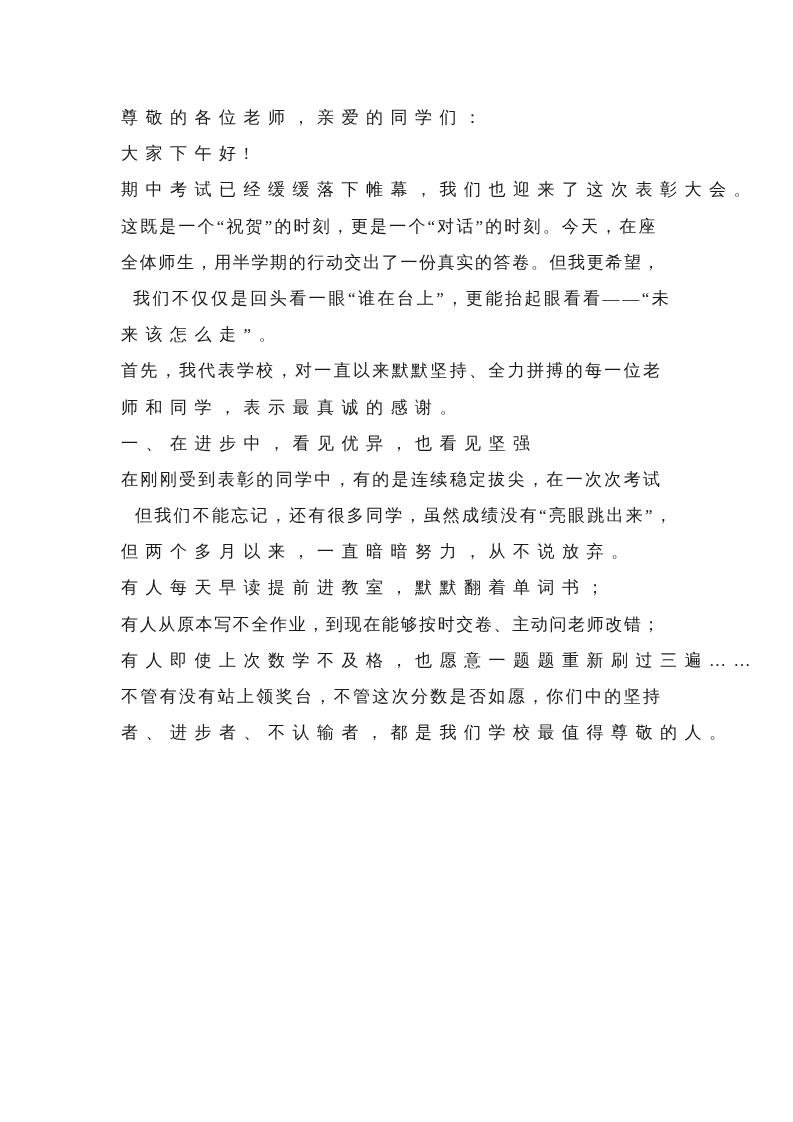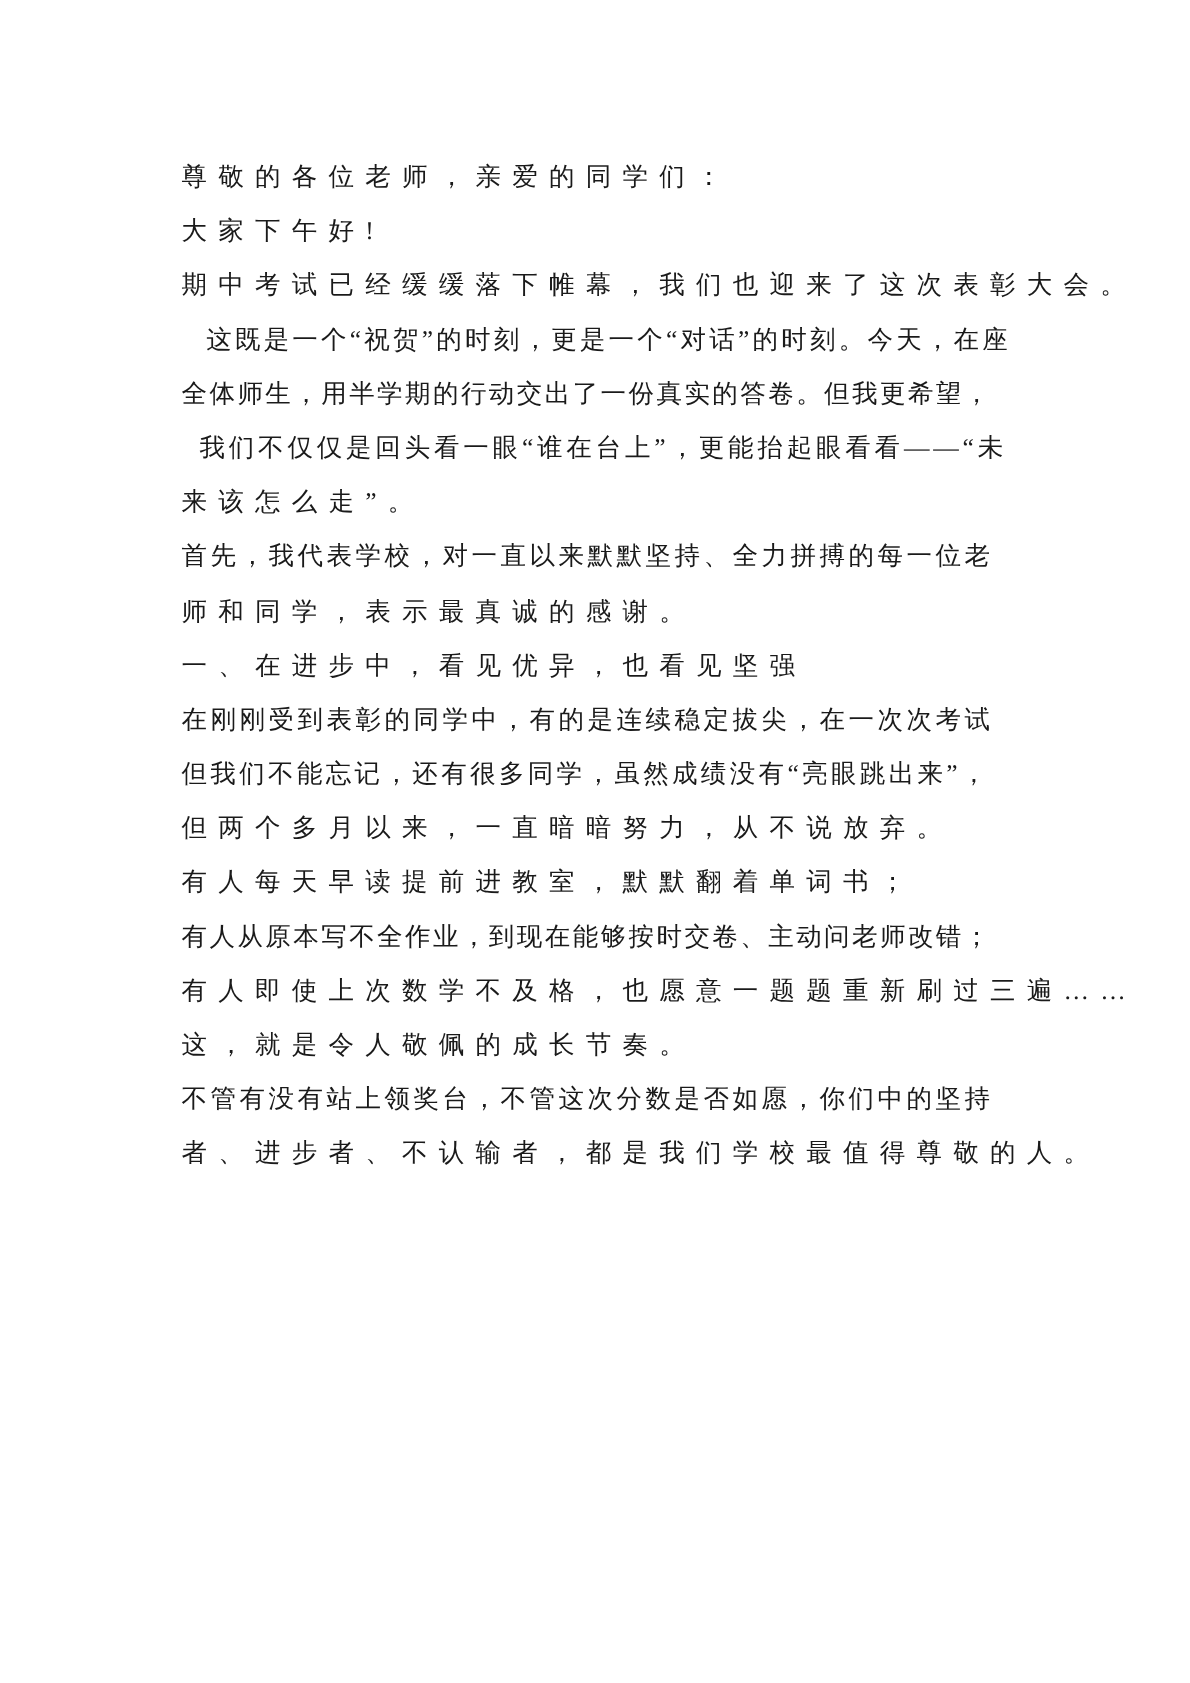--- a/index.html
+++ b/index.html
@@ -21,29 +21,28 @@
   }
   .left { letter-spacing: 7.5px; }
 </style>
 </head>
 <body>
 
 <div class="page">
   <div class="line left">尊敬的各位老师，亲爱的同学们：</div>
   <div class="line left">大家下午好!</div>
   <div class="line left">期中考试已经缓缓落下帷幕，我们也迎来了这次表彰大会。</div>
-  <div class="line" style="letter-spacing: 2.14494px; display: block; text-align: right;">这既是一个“祝贺”的时刻，更是一个“对话”的时刻。今天，在座</div>
+  <div class="line" style="letter-spacing: 2.14494px; display: block;">这既是一个“祝贺”的时刻，更是一个“对话”的时刻。今天，在座</div>
   <div class="line" style="letter-spacing: 1.625px; display: block;">全体师生，用半学期的行动交出了一份真实的答卷。但我更希望，</div>
   <div class="line" style="letter-spacing: 2.54129px; display: block; margin-left: 12px;">我们不仅仅是回头看一眼“谁在台上”，更能抬起眼看看——“未</div>
   <div class="line left">来该怎么走”。</div>
   <div class="line" style="letter-spacing: 2.33333px; display: block;">首先，我代表学校，对一直以来默默坚持、全力拼搏的每一位老</div>
   <div class="line left">师和同学，表示最真诚的感谢。</div>
   <div class="line left">一、在进步中，看见优异，也看见坚强</div>
   <div class="line" style="letter-spacing: 2.33333px; display: block;">在刚刚受到表彰的同学中，有的是连续稳定拔尖，在一次次考试</div>
-  <div class="line" style="letter-spacing: 2.23549px; display: block;">但我们不能忘记，还有很多同学，虽然成绩没有“亮眼跳出来”，</div>
+  <div class="line" style="letter-spacing: 2.23549px; display: block; text-align: right;">但我们不能忘记，还有很多同学，虽然成绩没有“亮眼跳出来”，</div>
   <div class="line left">但两个多月以来，一直暗暗努力，从不说放弃。</div>
   <div class="line left">有人每天早读提前进教室，默默翻着单词书；</div>
   <div class="line" style="letter-spacing: 1.625px; display: block;">有人从原本写不全作业，到现在能够按时交卷、主动问老师改错；</div>
   <div class="line left">有人即使上次数学不及格，也愿意一题题重新刷过三遍……</div>
-  <div class="line left">这，就是令人敬佩的成长节奏。</div>
   <div class="line" style="letter-spacing: 2.33333px; display: block;">不管有没有站上领奖台，不管这次分数是否如愿，你们中的坚持</div>
   <div class="line left">者、进步者、不认输者，都是我们学校最值得尊敬的人。</div>
 </div>
 
 </body></html>

